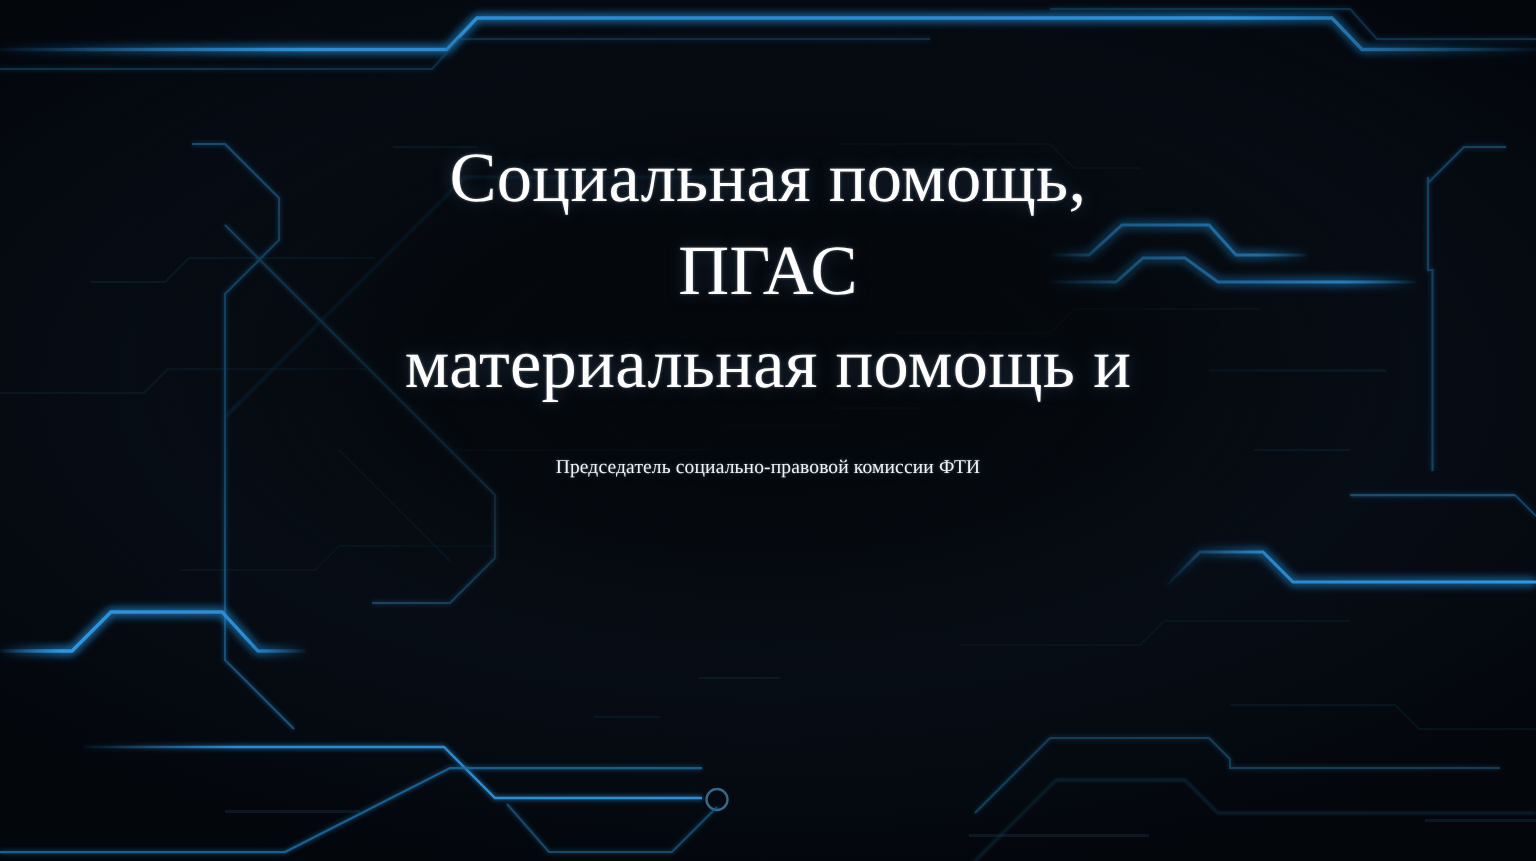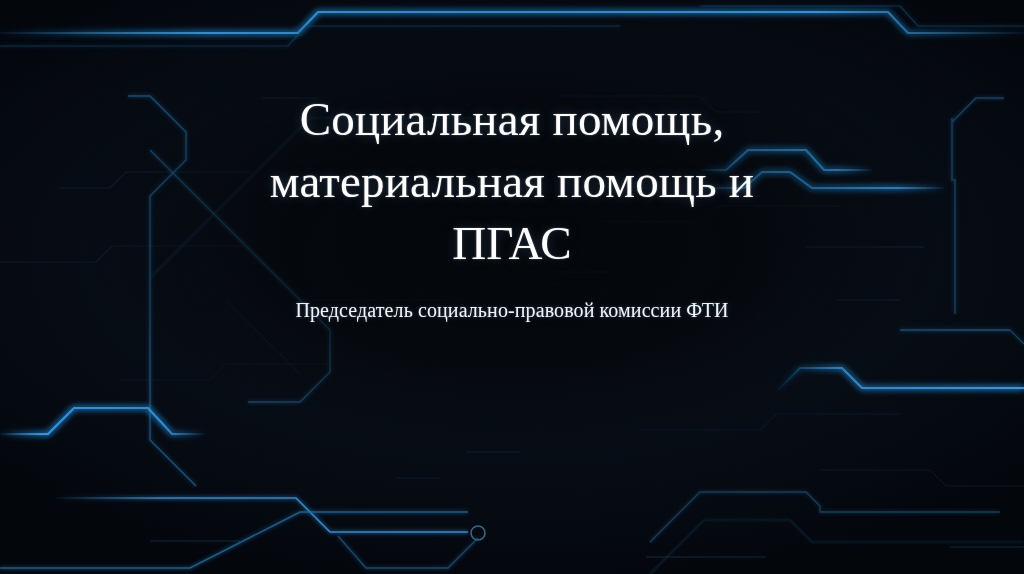--- a/index.html
+++ b/index.html
@@ -80,21 +80,21 @@
   #subtitle {
     margin: 0;
     margin-top: 22px;
     padding: 0 60px;
     width: 100%;
     box-sizing: border-box;
     text-align: center;
     color: #eef3f8;
     font-family: "Liberation Serif", "DejaVu Serif", serif;
     font-weight: 400;
-    font-size: 20px;
+    font-size: 13px;
     line-height: 29px;
     letter-spacing: 0.1px;
     text-shadow:
       0 0 2px rgba(255,255,255,0.3),
       0 0 9px rgba(120,170,230,0.2);
     pointer-events: auto;
   }
   #subtitle .line { display: block; white-space: nowrap; }
 </style>
 </head>
@@ -244,22 +244,22 @@
       </g>
     </svg>
   </div>
 
   <div id="vignette"></div>
 
   <div id="text-block">
 
     <h1 id="title">
       <span class="line">Социальная помощь,</span>
+      <span class="line">ПГАС</span>
       <span class="line">материальная помощь и</span>
-      <span class="line">ПГАС</span>
     </h1>
 
     <p id="subtitle">
       <span class="line">Председатель социально-правовой комиссии ФТИ</span>
     </p>
 
   </div>
 </div>
 
 </body></html>

